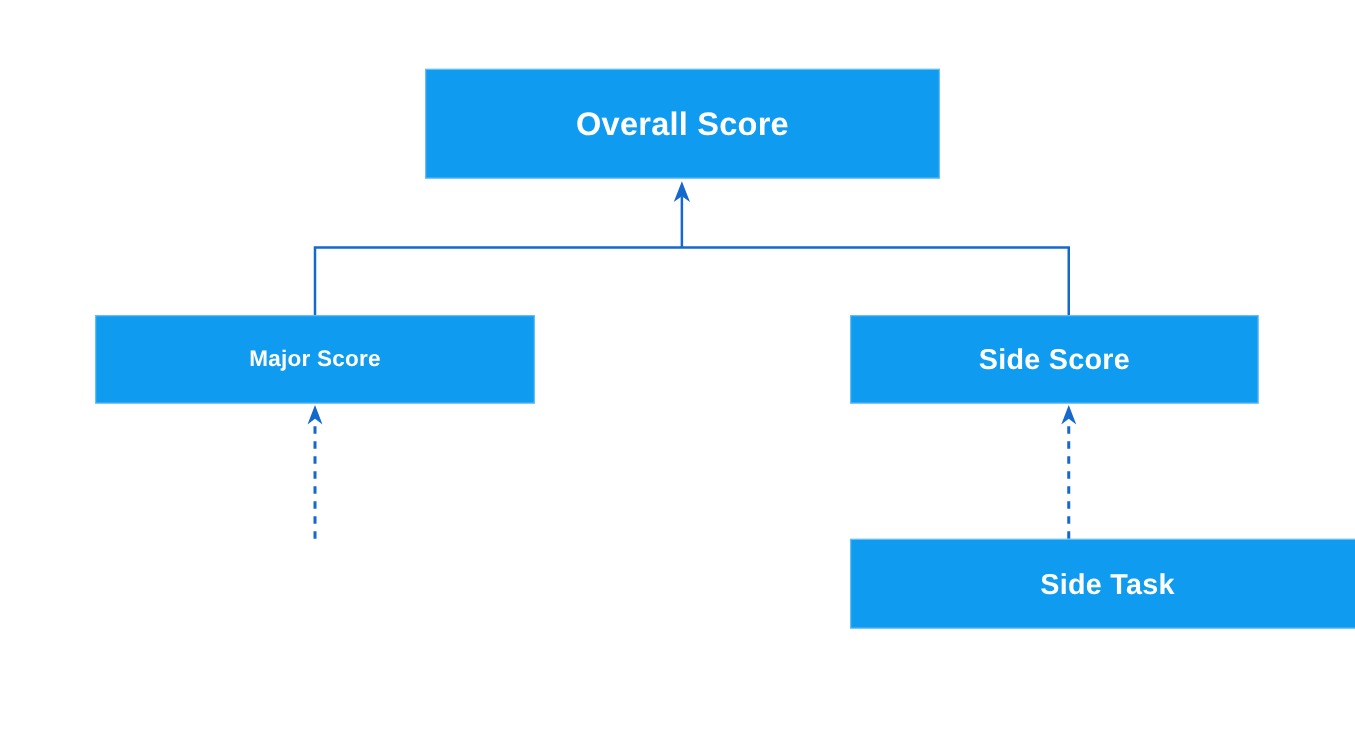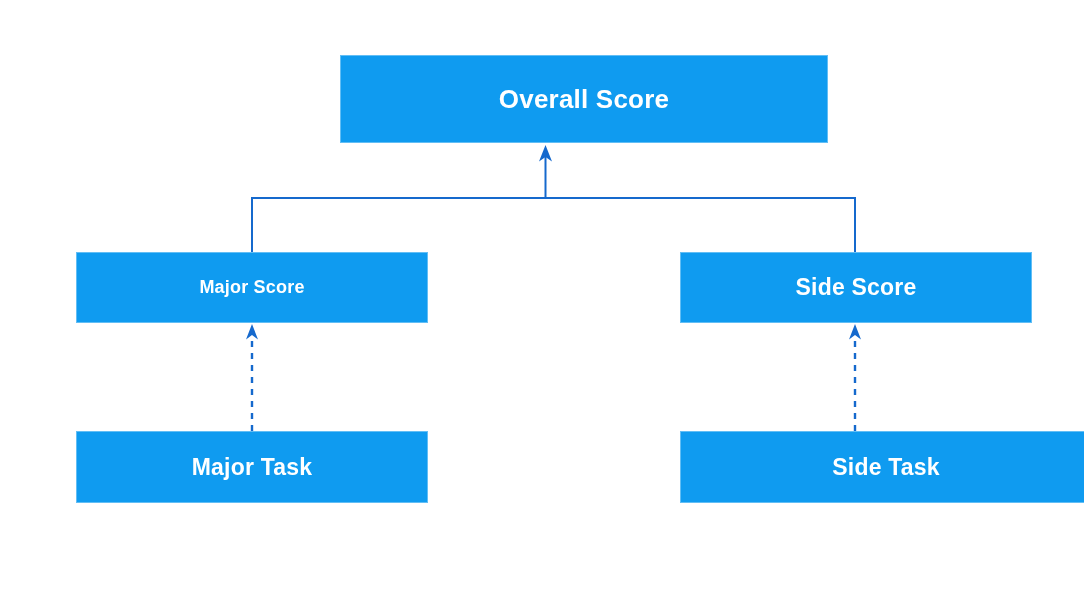--- a/index.html
+++ b/index.html
@@ -21,23 +21,23 @@
     position:absolute;
     background:var(--node-fill);
     color:var(--node-text);
     display:flex;align-items:center;justify-content:center;
     font-weight:bold;
     box-sizing:border-box;
     border:1px solid rgba(255,255,255,0.35);
     text-align:center;
     letter-spacing:0.2px;
   }
-  .node-overall{left:340px;top:55px;width:488px;height:88px;font-size:26px;}
+  .node-overall{left:340px;top:55px;width:412px;height:88px;font-size:26px;}
   .node-major-score{left:76px;top:252px;width:352px;height:71px;font-size:18px;}
-  .node-side-score{left:680px;top:252px;width:352px;height:71px;font-size:23px;}
+  .node-side-score{left:680px;top:252px;width:327px;height:71px;font-size:23px;}
   .node-major-task{left:76px;top:431px;width:352px;height:72px;font-size:23px;}
   .node-side-task{left:680px;top:431px;width:412px;height:72px;font-size:23px;}
   .edge-solid{stroke:var(--connector);stroke-width:2;fill:none;}
   .edge-dashed{stroke:var(--connector);stroke-width:2.4;fill:none;stroke-dasharray:6 6;}
   .arrowhead{fill:var(--connector);stroke:none;}
 </style>
 </head>
 <body>
 
 <div class="canvas">
@@ -60,21 +60,18 @@
   </div>
 
   <div class="node node-major-score">
     <span>Major Score</span>
   </div>
 
   <div class="node node-side-score">
     <span>Side Score</span>
   </div>
 
-  <div class="node node-major-task">
-    <span>Major Task</span>
-  </div>
 
   <div class="node node-side-task">
     <span>Side Task</span>
   </div>
 
 </div>
 
 </body></html>

